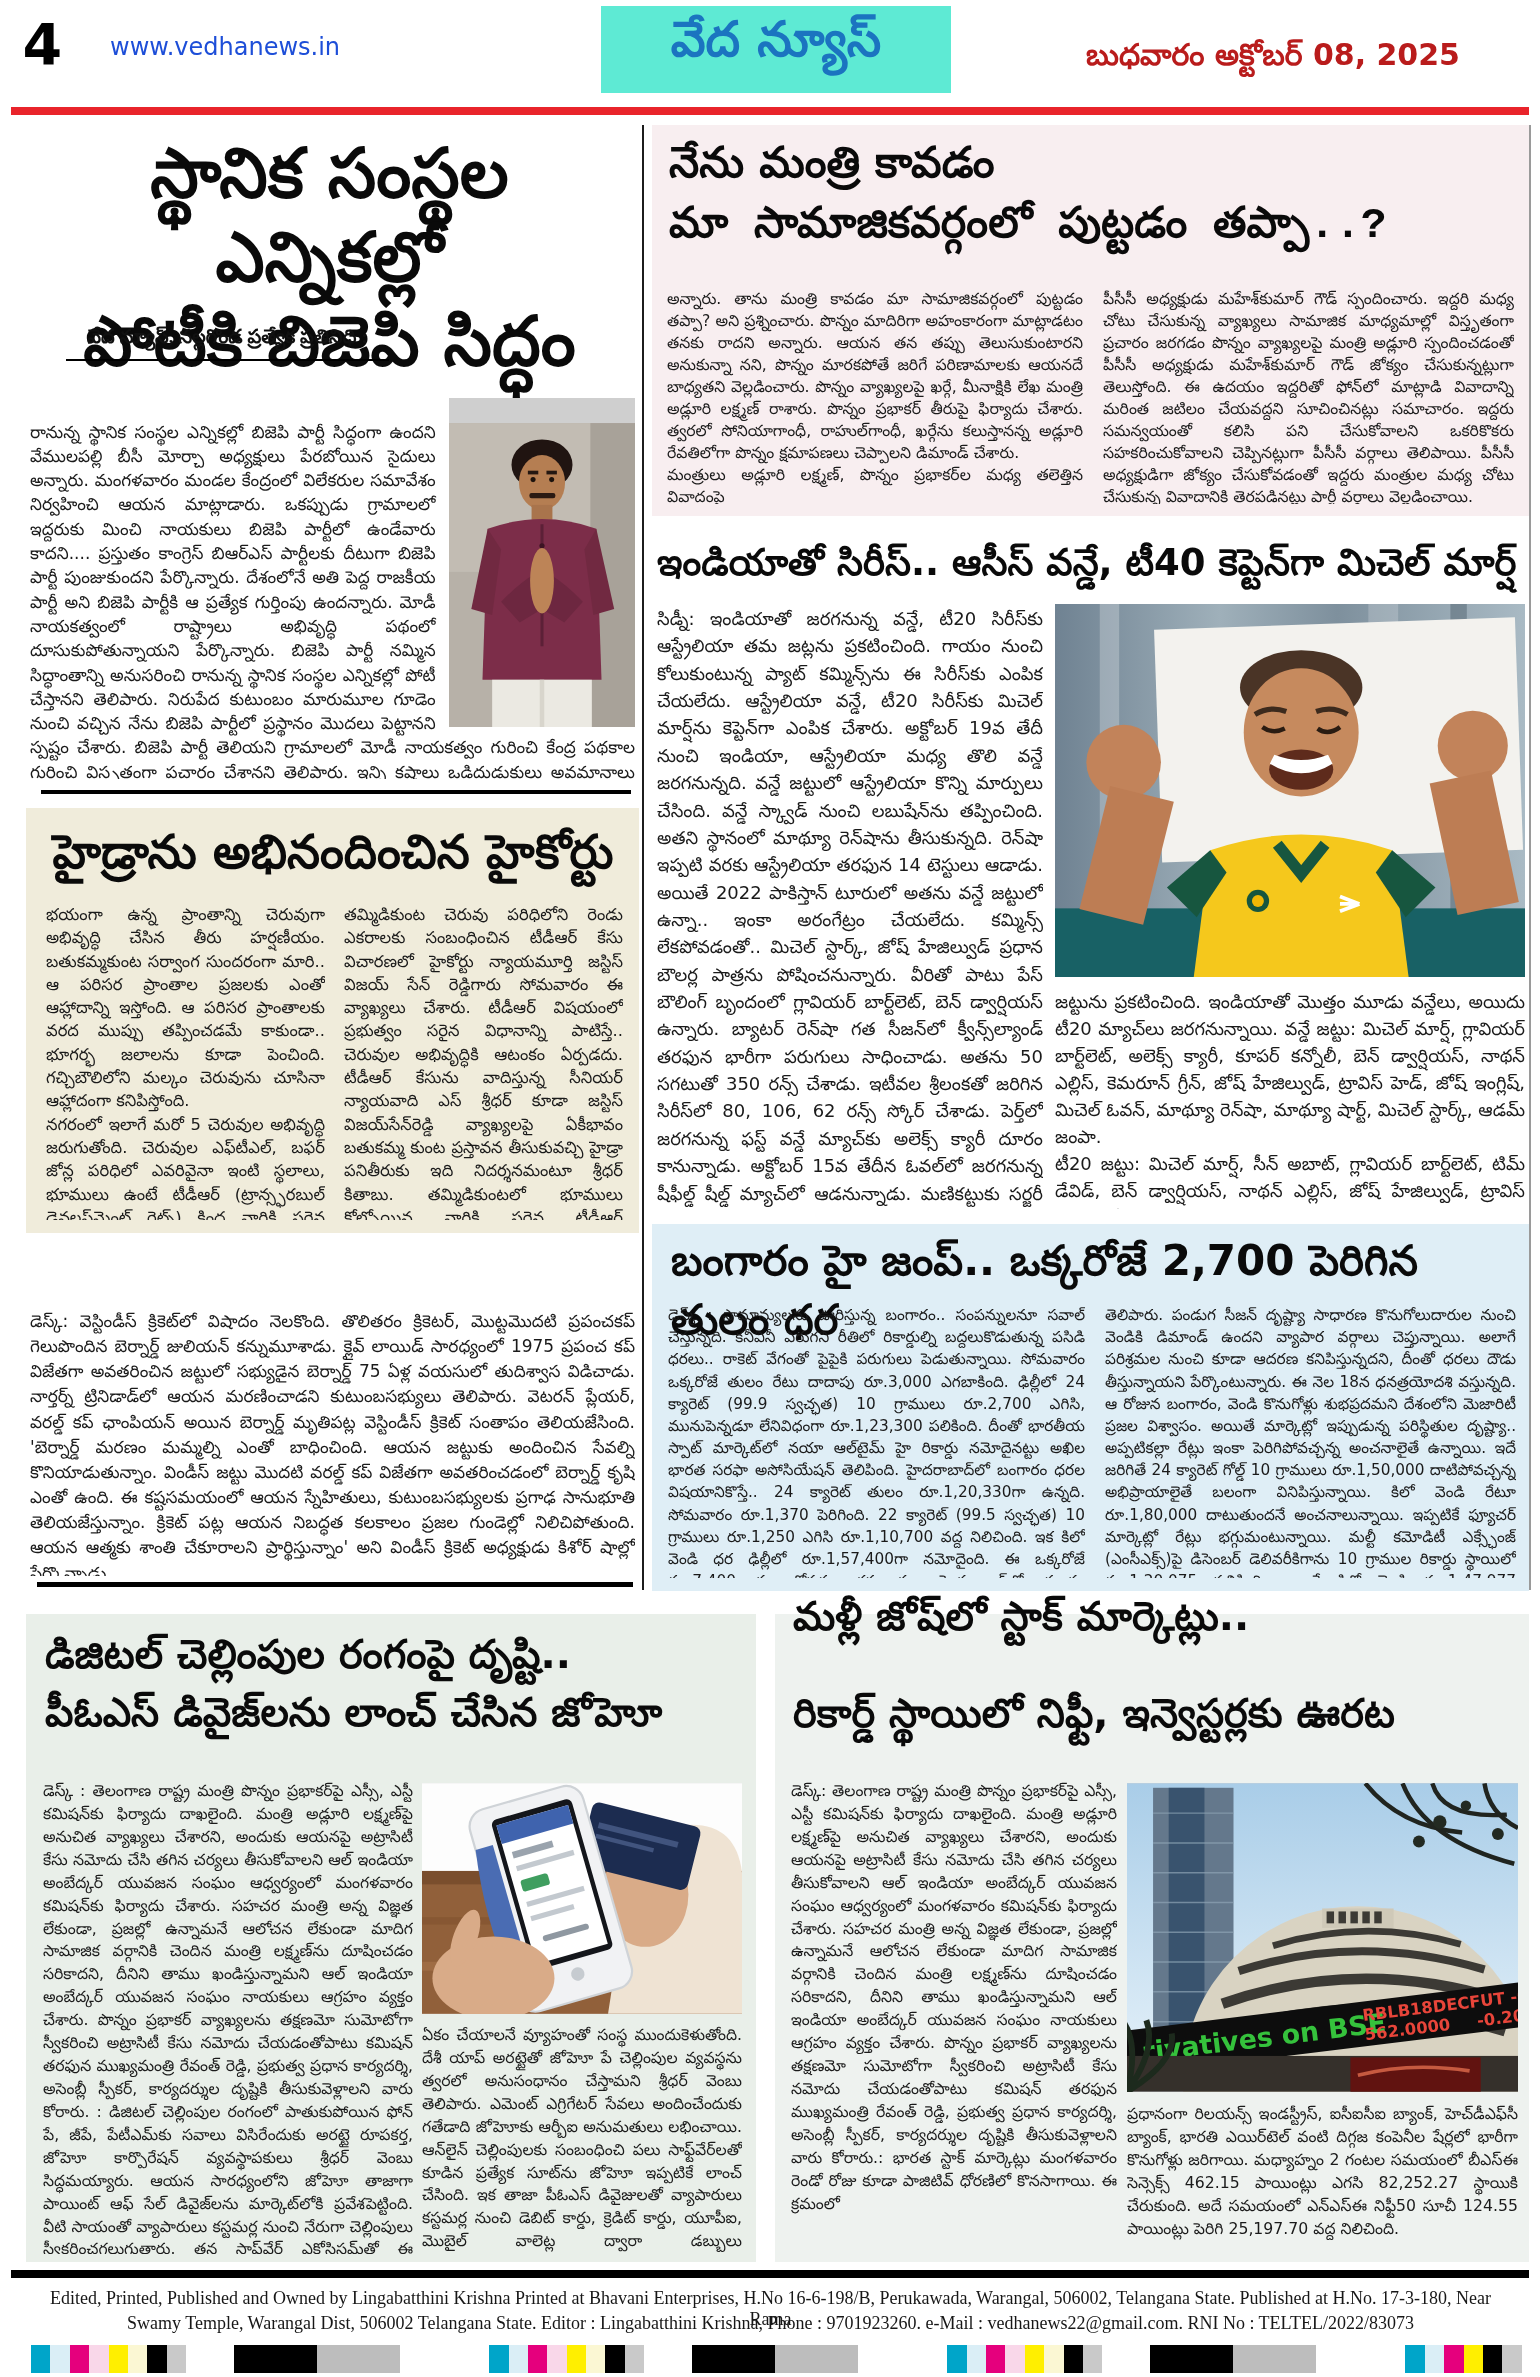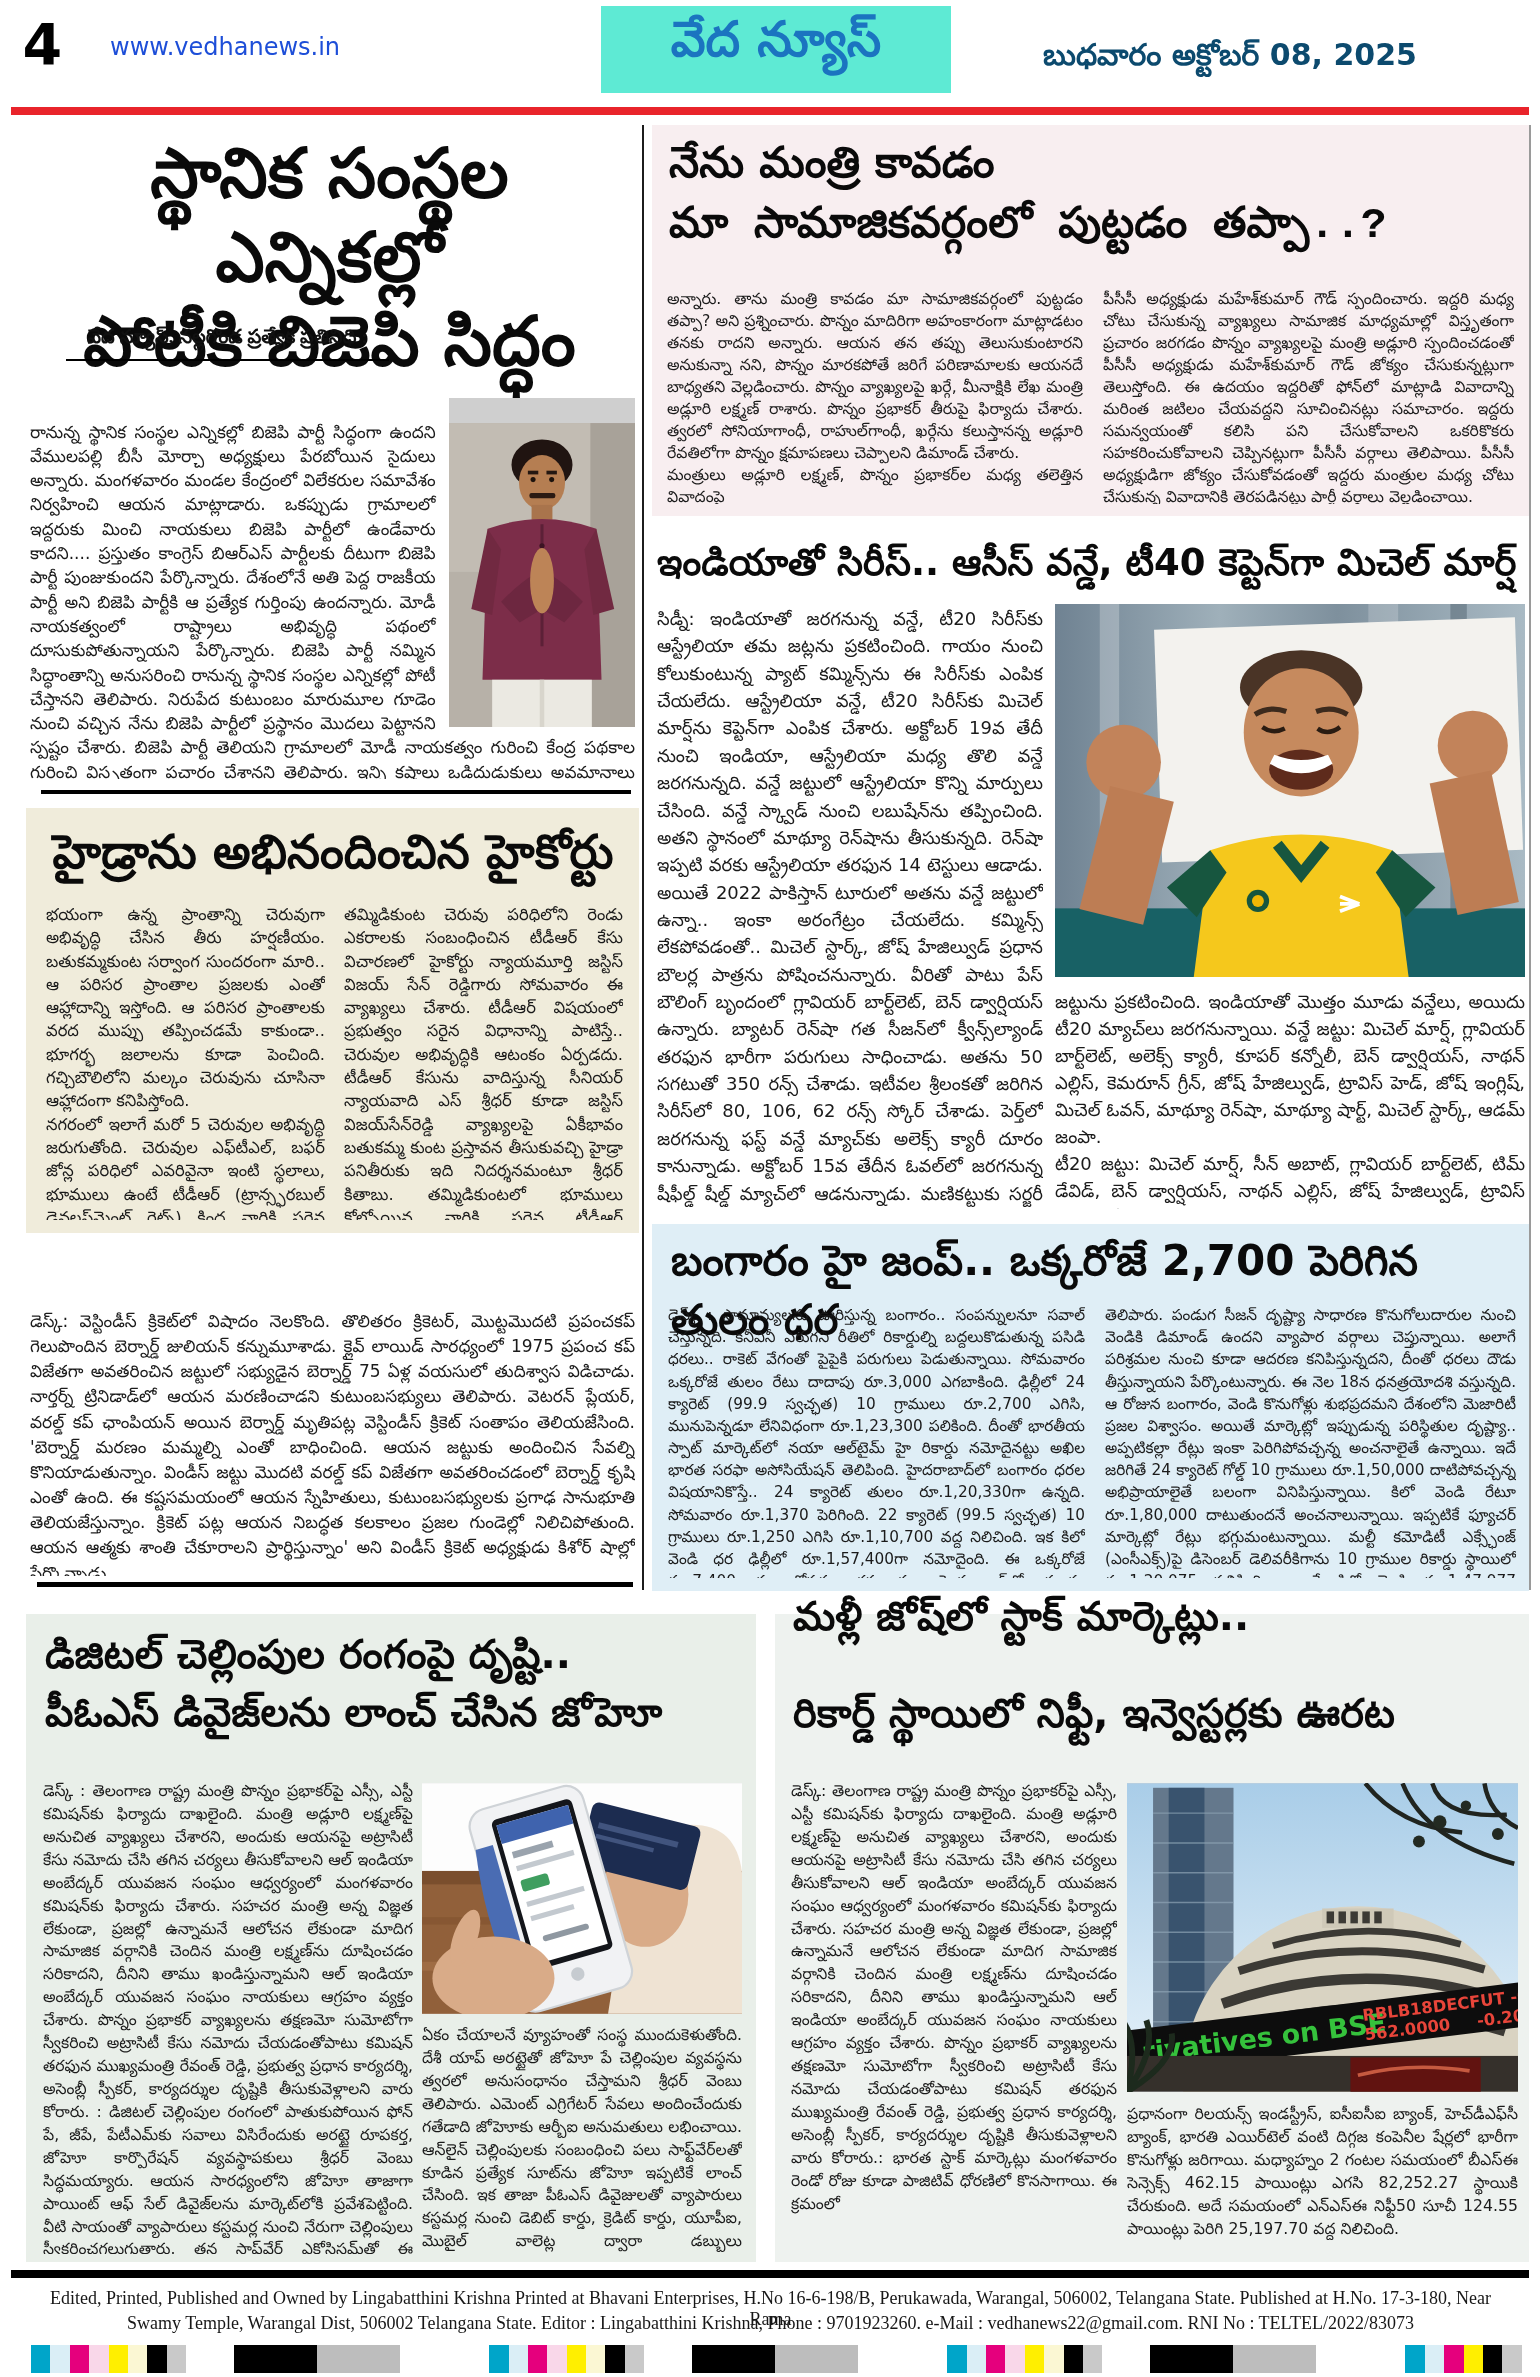--- a/index.html
+++ b/index.html
@@ -16,21 +16,21 @@
 </style>
 </head>
 <body>
 
 <div id="page">
 
   <div class="abs" style="left:22.4px;top:12px;font-size:57px;font-weight:bold;color:#000;">4</div>
   <div class="abs" style="left:110px;top:33px;font-size:24px;color:#1d4ed8;">www.vedhanews.in</div>
   <div class="abs rule" style="left:11.2px;top:107px;width:1518px;height:7.5px;"></div>
   <div class="abs center" style="left:601px;top:6px;width:350px;font-size:49px;font-weight:bold;color:#1b74c0;background:#5eead4;z-index:3;padding:4.5px 0 13.4px 0;">వేద న్యూస్</div>
-  <div class="abs" style="left:1043px;top:37px;width:417px;font-size:30px;font-weight:bold;color:#0c4a6e;text-align:left;">బుధవారం అక్టోబర్ 08, 2025</div>
+  <div class="abs" style="left:1043px;top:37px;width:417px;font-size:30px;font-weight:bold;color:#b91c1c;text-align:right;">బుధవారం అక్టోబర్ 08, 2025</div>
 
   <div class="abs vline" style="left:642px;top:125px;width:2.2px;height:1465px;"></div>
   <div class="abs" style="left:1529px;top:125px;width:1.5px;height:1465px;background:#9a9a9a;"></div>
 
   <div class="abs hl center" style="left:26px;top:131px;width:607px;font-size:69px;line-height:1.22;">
     <span>స్థానిక సంస్థల ఎన్నికల్లో</span><br>
     <span>పోటీకి బిజెపి సిద్ధం</span>
   </div>
   <div class="abs center" style="left:66px;top:326px;width:323px;font-size:19.4px;font-weight:bold;border-bottom:2.2px solid #000;padding-bottom:6.7px;font-family:Liberation Serif, serif;">వేద న్యూస్, నల్లగొండ ప్రత్యేక ప్రతినిధి :</div>
   <div class="abs body-txt" style="left:30px;top:371px;width:605px;height:408px;font-size:17px;line-height:1.43;">

